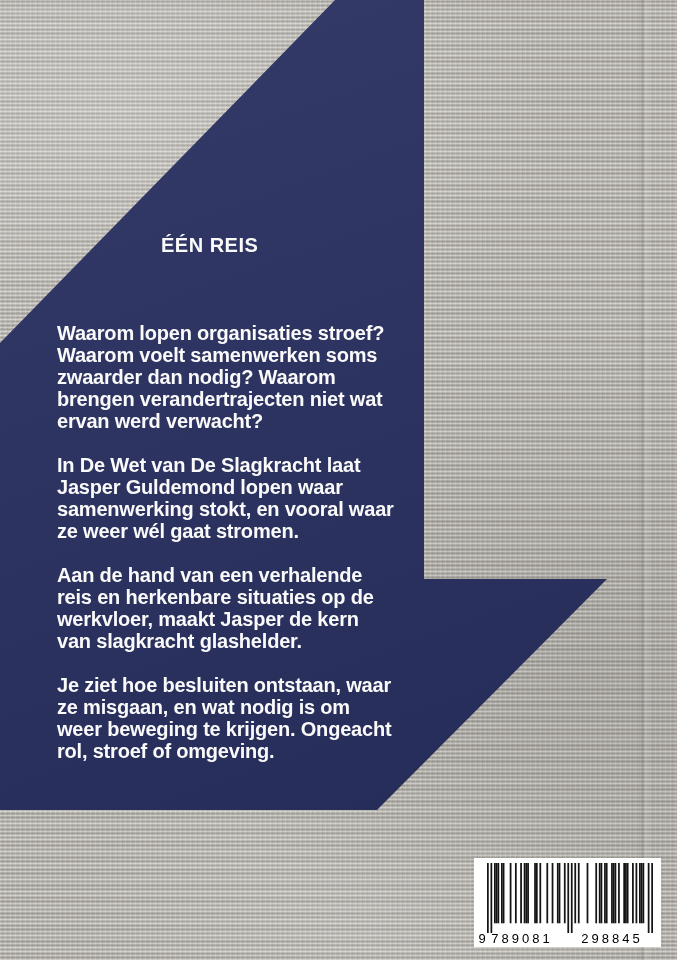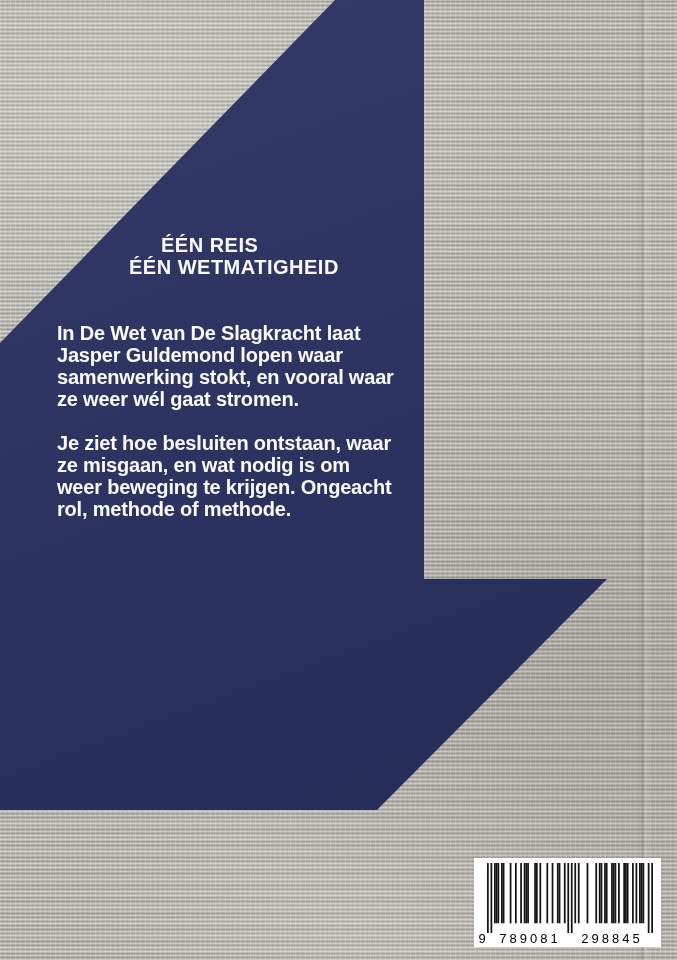--- a/index.html
+++ b/index.html
@@ -84,43 +84,51 @@
   }
   .barcode svg{position:absolute;left:13px;top:5px;width:166px;height:70px;}
   .barcode svg rect{fill:var(--bar);}
   .bc-digit{
     position:absolute;bottom:1px;
     color:#000;font-size:13px;line-height:15px;
     font-family:"Liberation Sans", sans-serif;
     letter-spacing:3px;text-align:center;
   }
   .bc-lead{left:1px;width:14px;letter-spacing:0;}
-  .bc-left{left:18px;width:76px;}
+  .bc-left{left:10px;width:76px;}
   .bc-right{left:100px;width:76px;}
 </style>
 </head>
 <body>
 
 <div class="page">
   <div class="fabric"></div>
   <div class="seam"></div>
   <div class="navy"></div>
 
   <div class="headline l1">ÉÉN REIS</div>
-  <div class="headline l2">ÉÉN WETMATIGHEID</div>
 
   <div class="blurb">
+    <p>Waarom lopen organisaties stroef?
+Waarom voelt samenwerken soms
+zwaarder dan nodig? Waarom
+brengen verandertrajecten niet wat
+ervan werd verwacht?</p>
     <p>In De Wet van De Slagkracht laat
 Jasper Guldemond lopen waar
 samenwerking stokt, en vooral waar
 ze weer wél gaat stromen.</p>
+    <p>Aan de hand van een verhalende
+reis en herkenbare situaties op de
+werkvloer, maakt Jasper de kern
+van slagkracht glashelder.</p>
     <p>Je ziet hoe besluiten ontstaan, waar
 ze misgaan, en wat nodig is om
 weer beweging te krijgen. Ongeacht
-rol, methode of methode.</p>
+rol, stroef of omgeving.</p>
   </div>
 
   <div class="barcode">
     <svg viewBox="0 0 95 72" preserveAspectRatio="none" aria-hidden="true">
         <rect x="0" y="0" width="1" height="72"></rect>
         <rect x="2" y="0" width="1" height="72"></rect>
         <rect x="4" y="0" width="1" height="62"></rect>
         <rect x="5" y="0" width="1" height="62"></rect>
         <rect x="6" y="0" width="1" height="62"></rect>
         <rect x="8" y="0" width="1" height="62"></rect>

